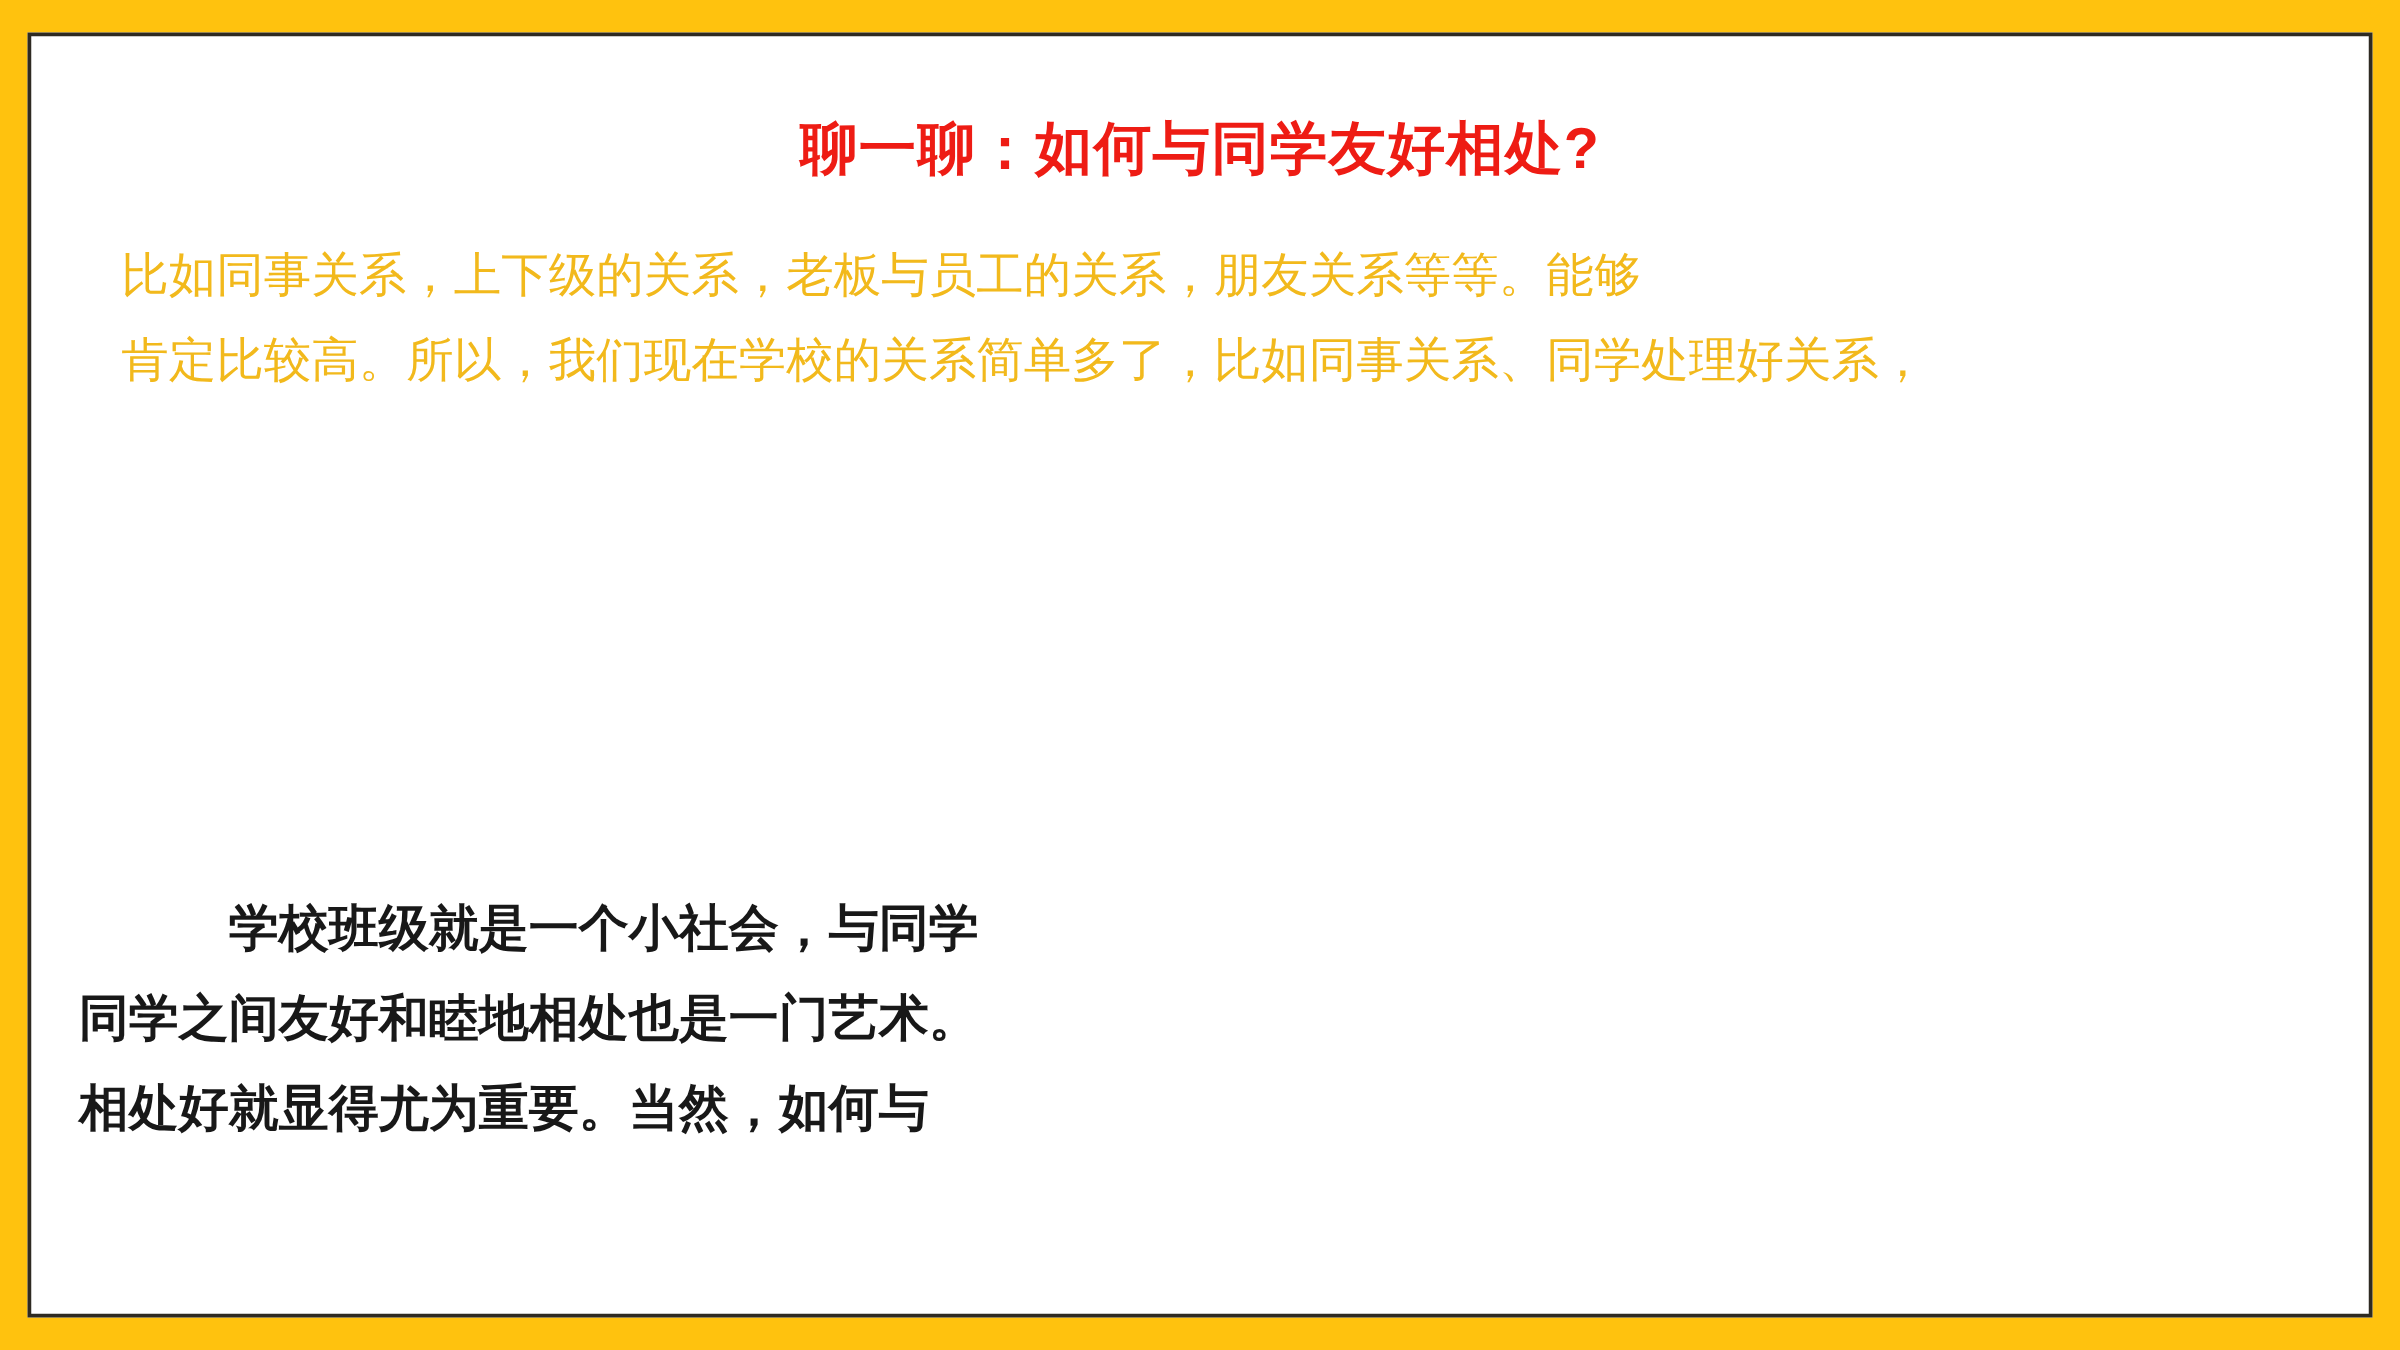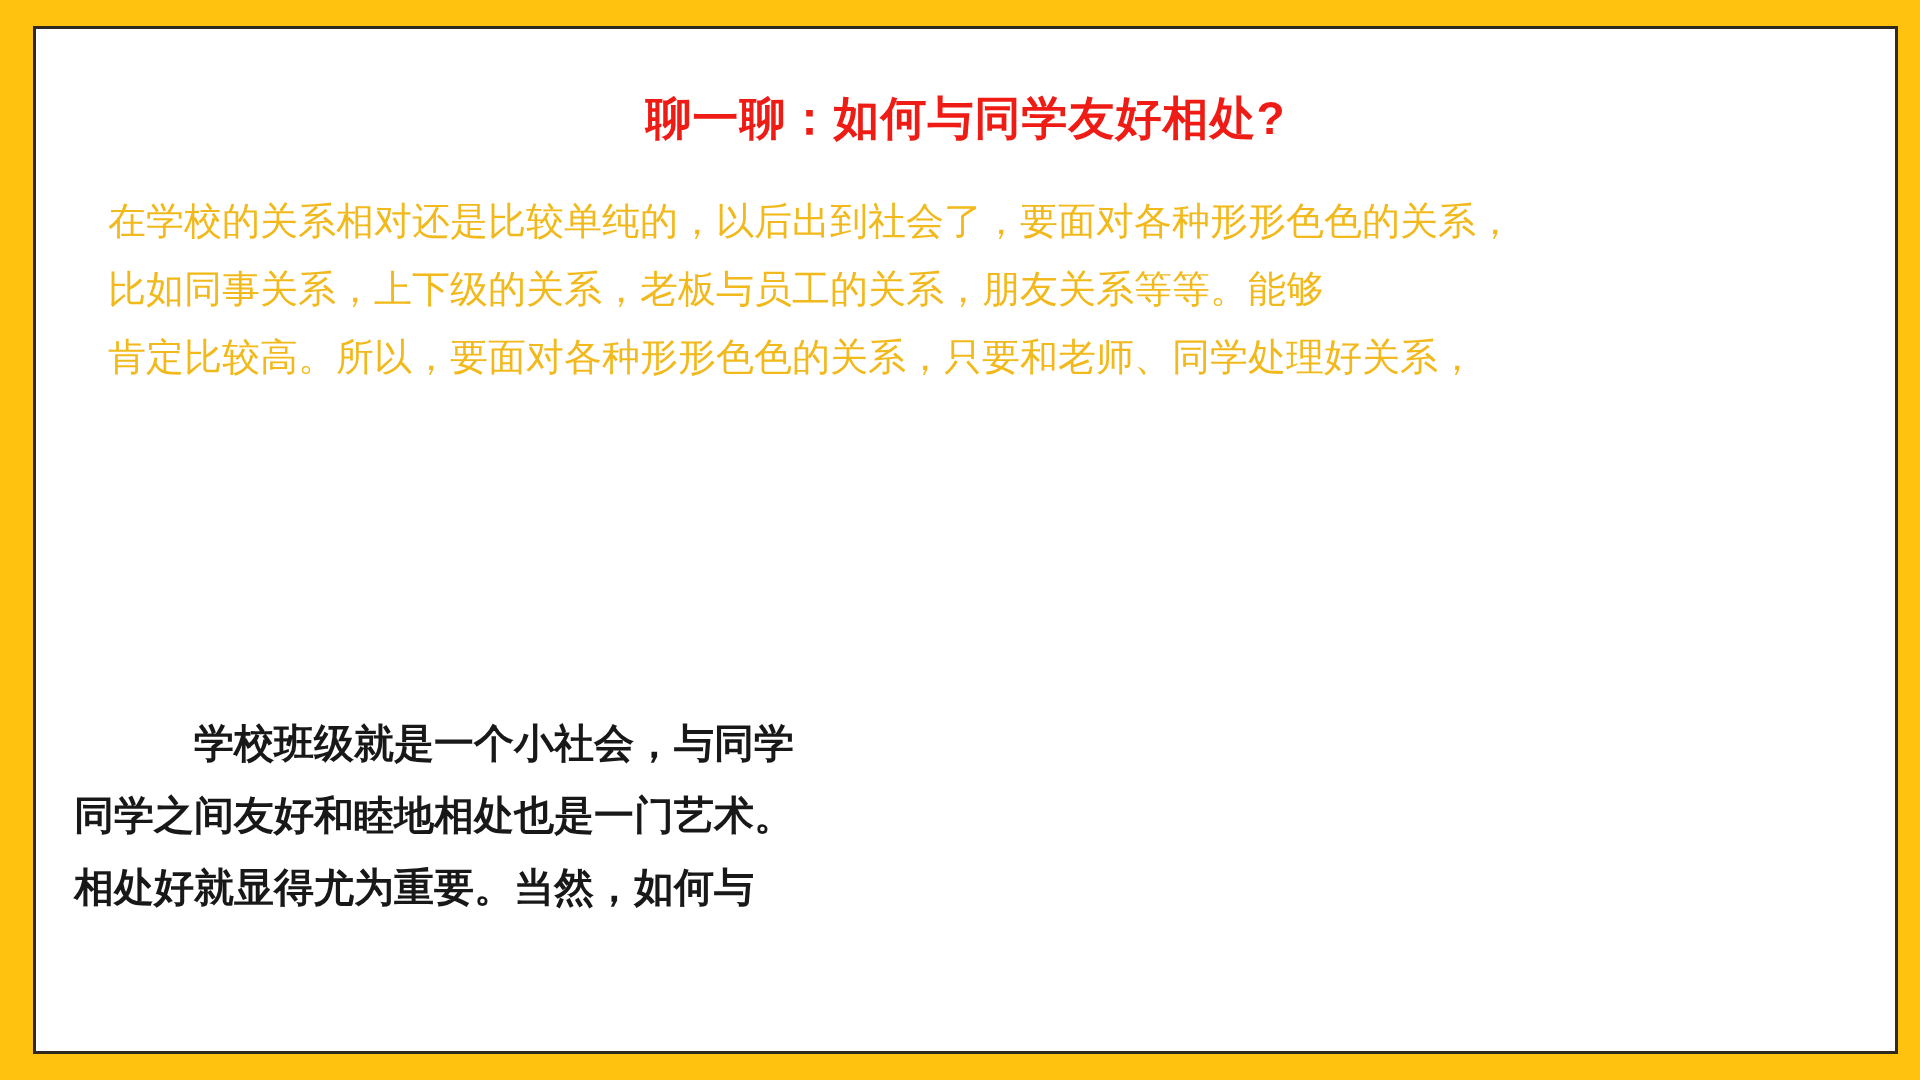--- a/index.html
+++ b/index.html
@@ -7,21 +7,21 @@
     padding: 0;
     background: #ffffff;
   }
 
   .slide {
     position: relative;
     width: 1920px;
     height: 1080px;
     background: #FFC20E;
     box-sizing: border-box;
-    padding: 26px 22px 26px 33px;
+    padding: 26px 22px 26px 22px;
     overflow: hidden;
     font-family: "Liberation Sans", "DejaVu Sans", sans-serif;
   }
 
   .inner-frame {
     position: relative;
     width: 100%;
     height: 100%;
     background: #ffffff;
     border: 3px solid #2e2a22;
@@ -92,23 +92,22 @@
 </head>
 <body>
 
 <div class="slide">
   <div class="inner-frame">
     <div class="content">
 
       <div class="title">聊一聊：如何与同学友好相处?</div>
 
       <div class="yellow-para">
-        <span class="ln">在学校的关系相对还是比较单纯的，以后出到社会了，要面对各种形形色色的关系，</span>
         <span class="ln">比如同事关系，上下级的关系，老板与员工的关系，朋友关系等等。能够</span>
-        <span class="ln">肯定比较高。所以，要面对各种形形色色的关系，只要和老师、同学处理好关系，</span>
+        <span class="ln">肯定比较高。所以，我们现在学校的关系简单多了，比如同事关系、同学处理好关系，</span>
       </div>
 
       <div class="black-para">
         <span class="ln indent">学校班级就是一个小社会，与同学</span>
         <span class="ln">同学之间友好和睦地相处也是一门艺术。</span>
         <span class="ln">相处好就显得尤为重要。当然，如何与</span>
       </div>
 
     </div>
   </div>

